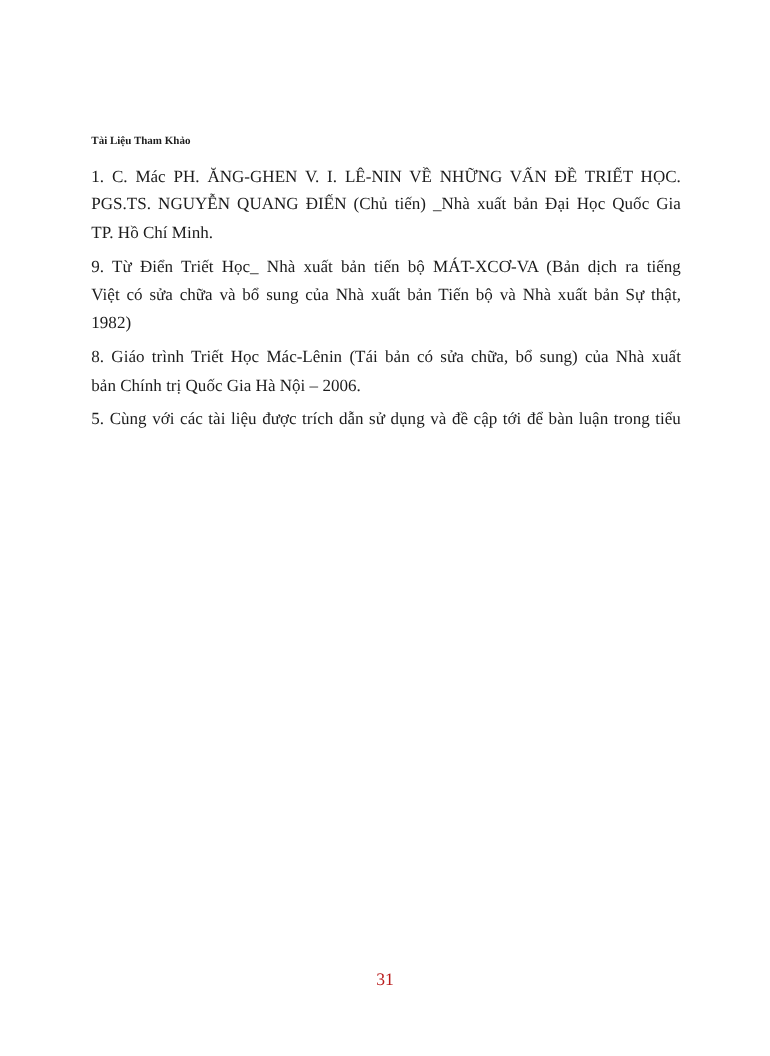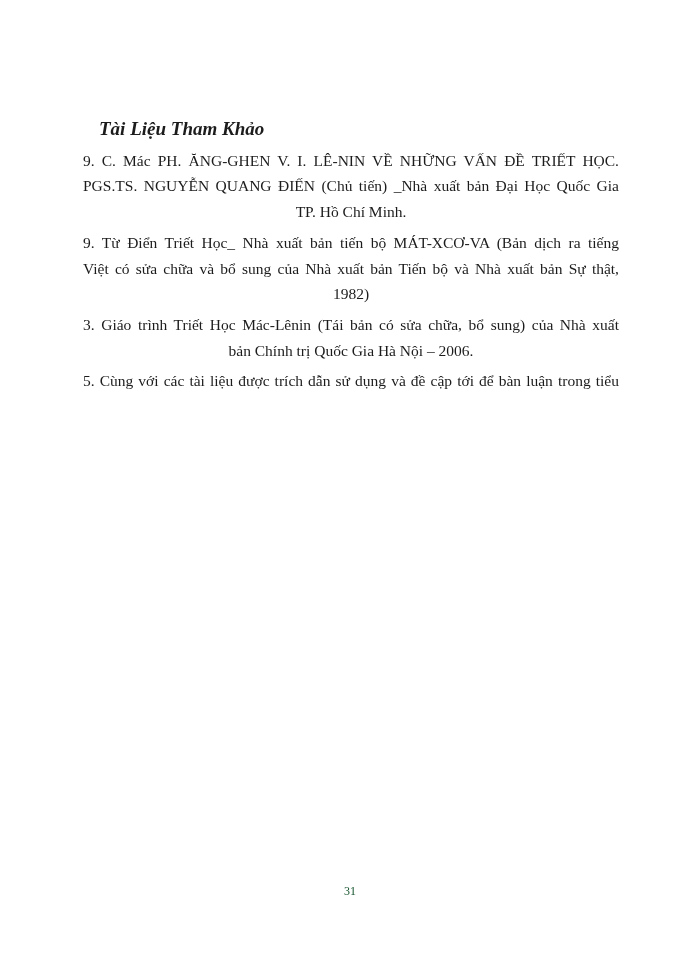--- a/index.html
+++ b/index.html
@@ -19,74 +19,73 @@
   .content {
     position: absolute;
     left: 83px;
     top: 116px;
     width: 536px;
     font-size: 15.5px;
     line-height: 25.7px;
   }
   .heading {
     font-weight: bold;
-    margin: 0 0 6px 16px;
-    font-size: 19px;
+    margin: 0 0 6px 0;
+    font-size: 10px;
     line-height: 25.7px;
-    font-style: italic;
   }
   .para {
     margin: 0 0 5px 0;
     padding: 0;
   }
   .ln {
     display: block;
     white-space: normal;
   }
   .ln.j {
     text-align: justify;
     text-align-last: justify;
   }
   .ln.last {
-    text-align: center;
+    text-align: left;
   }
   .pagenum {
     position: absolute;
     top: 884px;
     left: 0;
     width: 700px;
     text-align: center;
-    font-size: 12px;
+    font-size: 16px;
     line-height: 14px;
-    color: #14532d;
+    color: #b91c1c;
   }
 </style>
 </head>
 <body>
 
 <div class="page">
 
   <div class="content">
 
     <div class="heading">Tài Liệu Tham Khảo</div>
 
     <p class="para">
-      <span class="ln j">9. C. Mác PH. ĂNG-GHEN V. I. LÊ-NIN VỀ NHỮNG VẤN ĐỀ TRIẾT HỌC.</span>
+      <span class="ln j">1. C. Mác PH. ĂNG-GHEN V. I. LÊ-NIN VỀ NHỮNG VẤN ĐỀ TRIẾT HỌC.</span>
       <span class="ln j">PGS.TS. NGUYỄN QUANG ĐIẾN (Chủ tiến) _Nhà xuất bản Đại Học Quốc Gia</span>
       <span class="ln last">TP. Hồ Chí Minh.</span>
     </p>
 
     <p class="para">
       <span class="ln j">9. Từ Điển Triết Học_ Nhà xuất bản tiến bộ MÁT-XCƠ-VA (Bản dịch ra tiếng</span>
       <span class="ln j">Việt có sửa chữa và bổ sung của Nhà xuất bản Tiến bộ và Nhà xuất bản Sự thật,</span>
       <span class="ln last">1982)</span>
     </p>
 
     <p class="para">
-      <span class="ln j">3. Giáo trình Triết Học Mác-Lênin (Tái bản có sửa chữa, bổ sung) của Nhà xuất</span>
+      <span class="ln j">8. Giáo trình Triết Học Mác-Lênin (Tái bản có sửa chữa, bổ sung) của Nhà xuất</span>
       <span class="ln last">bản Chính trị Quốc Gia Hà Nội – 2006.</span>
     </p>
 
     <p class="para">
       <span class="ln j">5. Cùng với các tài liệu được trích dẫn sử dụng và đề cập tới để bàn luận trong tiểu</span>
     </p>
 
   </div>
 
   <div class="pagenum">31</div>

